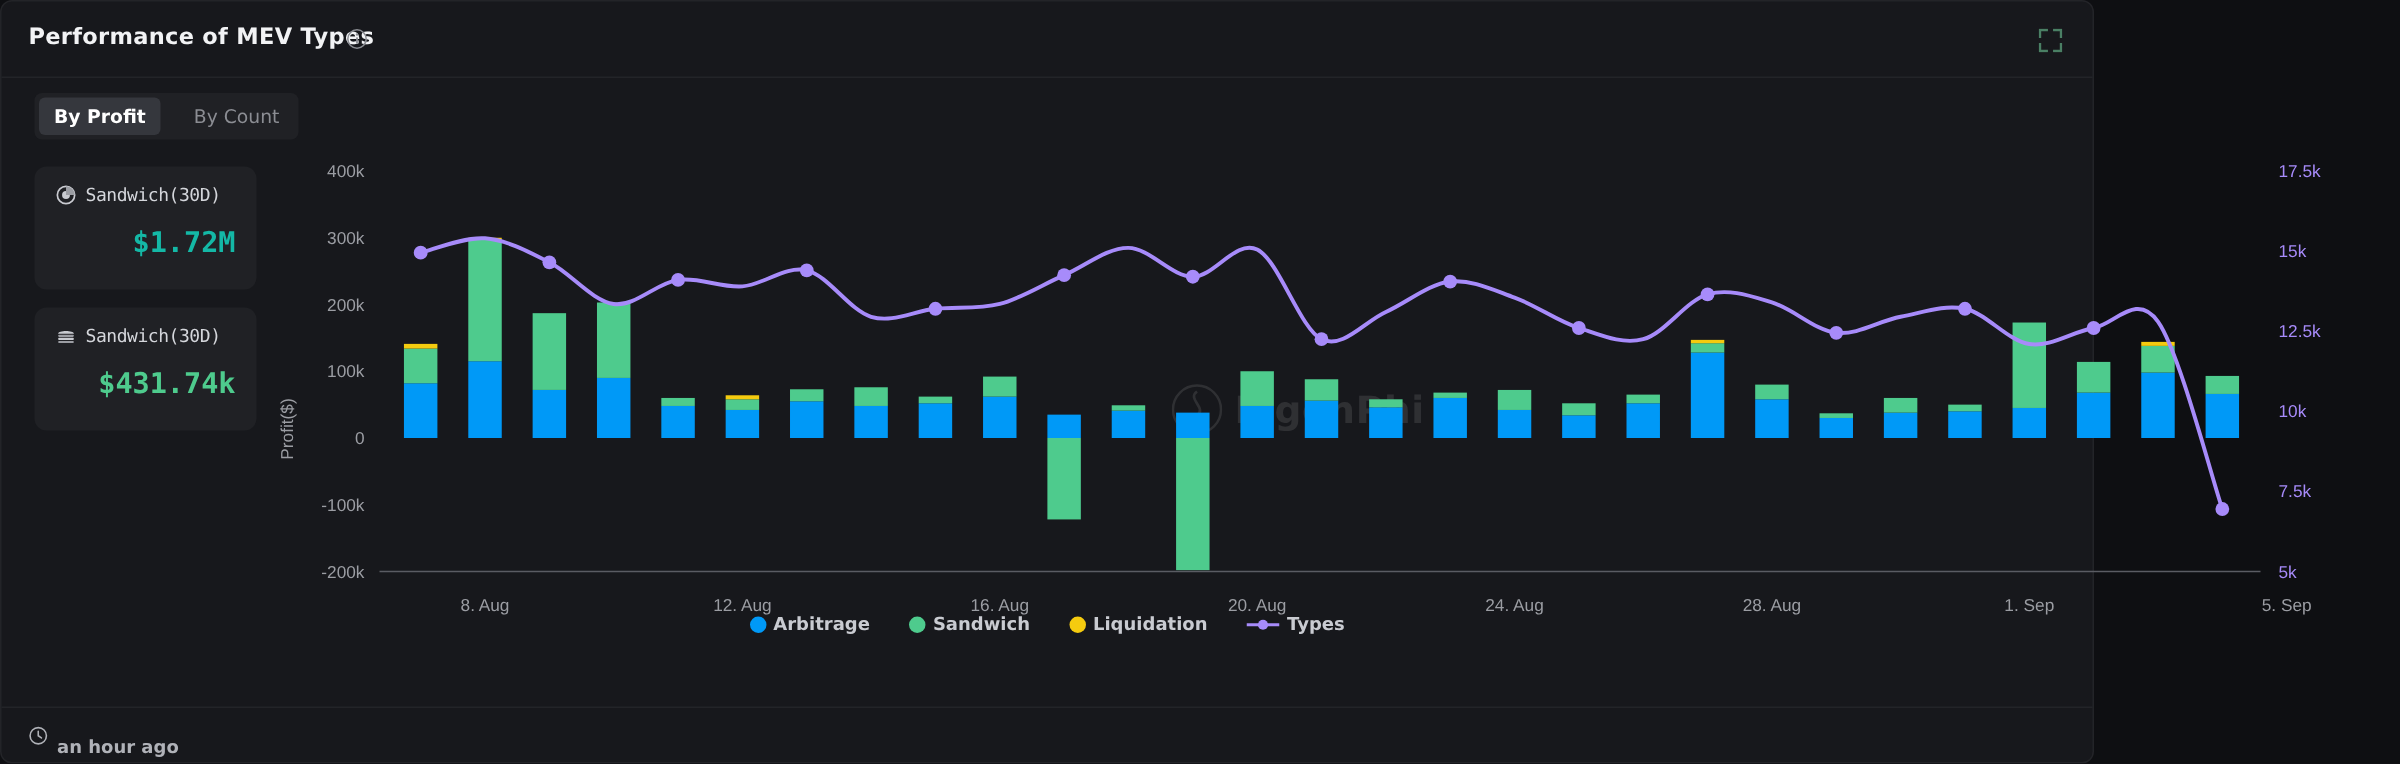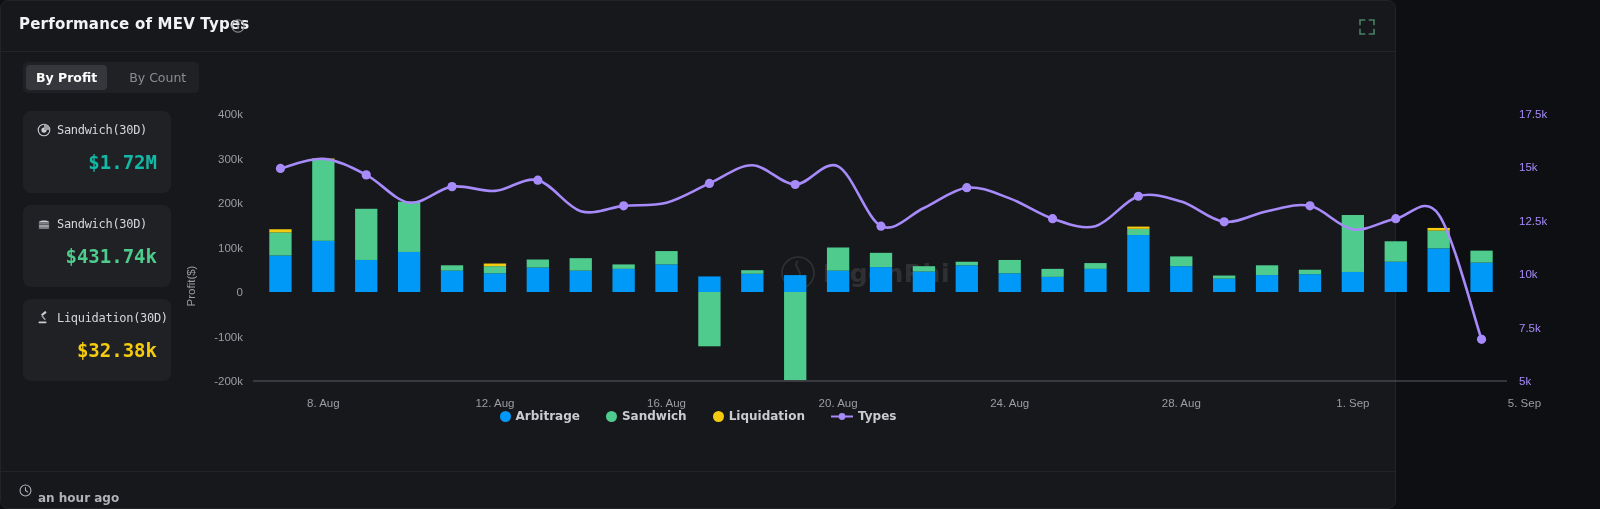--- a/index.html
+++ b/index.html
@@ -135,31 +135,20 @@
           <path d="M2 6.2 C2 3.4 14 3.4 14 6.2 Z" fill="#c9cbd1"></path>
           <rect x="2" y="7" width="12" height="1.7" rx=".8" fill="#9b9da3"></rect>
           <rect x="2" y="9.4" width="12" height="1.7" rx=".8" fill="#c9cbd1"></rect>
           <rect x="2" y="11.8" width="12" height="1.6" rx=".8" fill="#9b9da3"></rect>
         </svg>
         <span class="card-label">Sandwich(30D)</span>
       </div>
       <div class="card-val" style="color:#4ecb8d">$431.74k</div>
     </div>
 
-    <div class="card">
-      <div class="card-head">
-        <svg class="card-ico" viewBox="0 0 16 16">
-          <rect x="4.5" y="1.6" width="6.5" height="2.6" rx=".6" fill="#c9cbd1" transform="rotate(-40 7.7 2.9)"></rect>
-          <rect x="6.6" y="4.6" width="1.8" height="6" fill="#9b9da3" transform="rotate(-40 7.5 7.6)"></rect>
-          <rect x="1.8" y="12" width="9" height="2" rx=".5" fill="#c9cbd1"></rect>
-        </svg>
-        <span class="card-label">Liquidation(30D)</span>
-      </div>
-      <div class="card-val" style="color:#f5cb0f">$32.38k</div>
-    </div>
   </div>
 
   <div id="watermark">
     <svg width="34" height="34" viewBox="0 0 34 34">
       <circle cx="17" cy="17" r="16" fill="none" stroke="#ffffff" stroke-width="1.6"></circle>
       <path d="M17 5 C10 10 24 16 17 21 C11 25 20 29 20 29" fill="none" stroke="#ffffff" stroke-width="1.8"></path>
     </svg>
     <span id="wm-txt">EigenPhi</span>
   </div>
 

